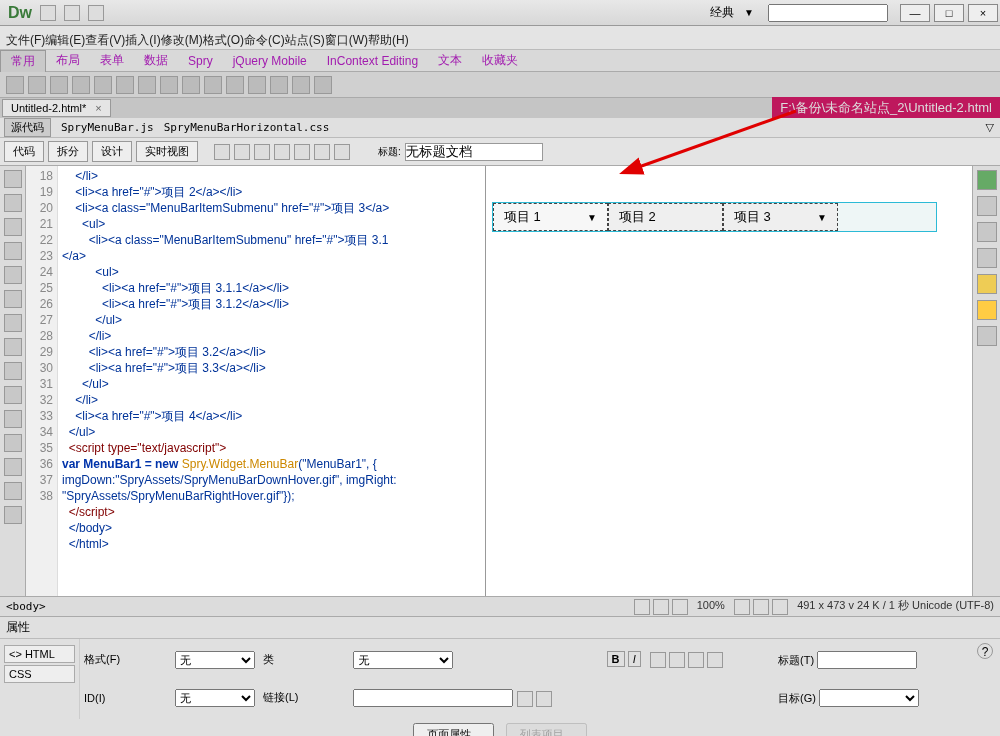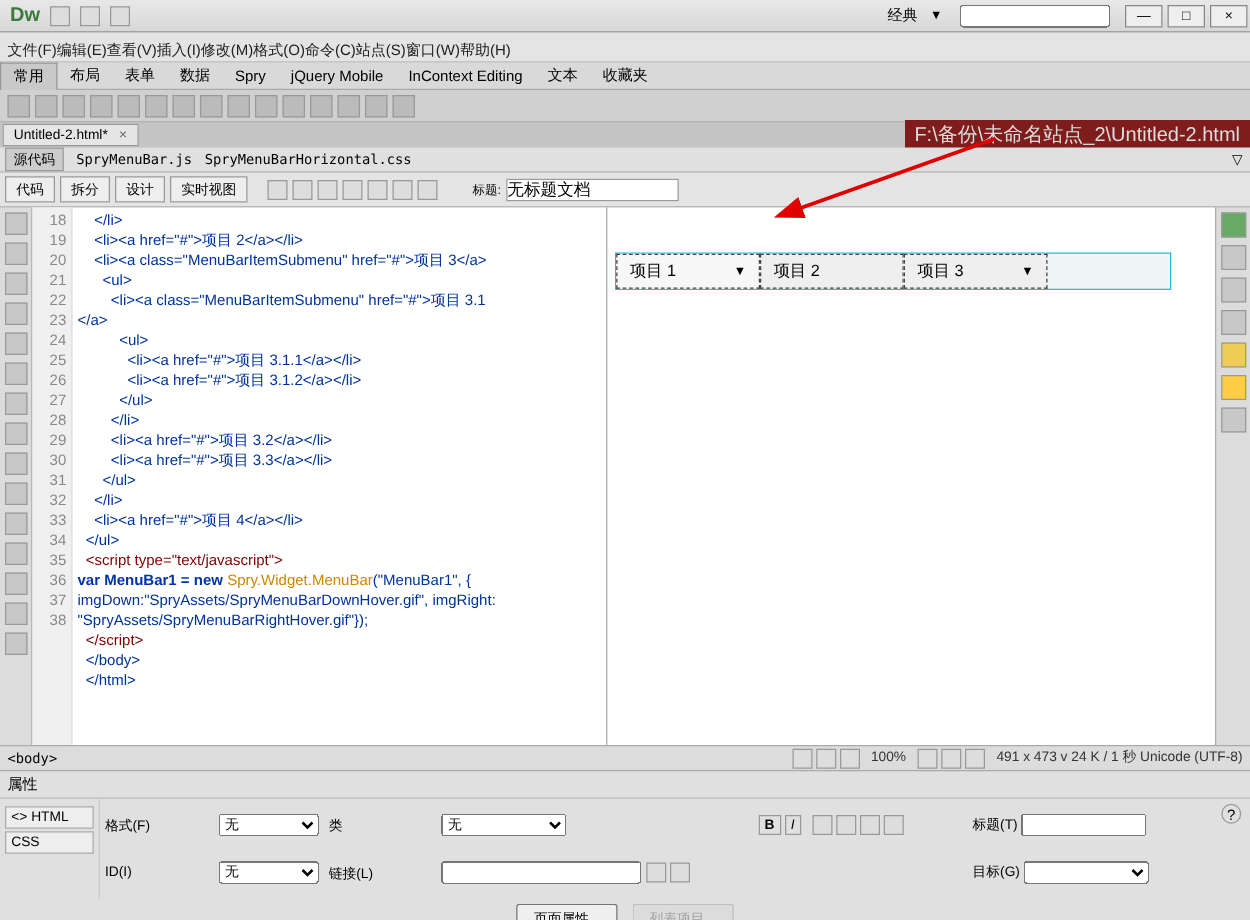--- a/index.html
+++ b/index.html
@@ -5,28 +5,28 @@
 * { box-sizing: border-box; margin: 0; padding: 0; font-family: "Microsoft YaHei", Arial, sans-serif; }
 body { background: #b8b8b8; width: 1000px; height: 736px; overflow: hidden; font-size: 12px; }
 .titlebar { background: linear-gradient(#e8e8e8,#d7d7d7); height: 26px; display: flex; align-items: center; border-bottom: 1px solid #999; }
 .dw-logo { font-weight: bold; color: #3a7a3a; font-size: 16px; padding: 0 8px; }
 .title-btns { margin-left: auto; display: flex; }
 .title-btn { width: 30px; height: 18px; border: 1px solid #888; background: #eee; margin: 0 2px; text-align: center; font-size: 11px; line-height: 16px; }
 .classic-sel { margin-right: 10px; font-size: 12px; }
 .menubar { background: #e4e4e4; height: 24px; display: flex; align-items: flex-end; padding: 0 6px; gap: 0; border-bottom: 1px solid #bbb; }
 .menubar span { font-size: 12px; color: #222; }
 .tabbar { background: #d9d9d9; height: 22px; display: flex; align-items: center; border-bottom: 1px solid #aaa; }
-.tab { padding: 2px 10px; font-size: 12px; color: #000000; }
+.tab { padding: 2px 10px; font-size: 12px; color: #a21caf; }
 .tab.active { background: #c9c9c9; border: 1px solid #999; border-bottom: none; }
 .iconrow { background: #d0d0d0; height: 26px; border-bottom: 1px solid #aaa; display:flex; align-items:center; gap:4px; padding:0 6px;}
 .iconrow .ic { width:18px; height:18px; background:#bbb; border:1px solid #999;}
 .filetab-row { background: #c5c5c5; height: 20px; display: flex; align-items: center; }
 .filetab { background: #e5e5e5; padding: 2px 8px; font-size: 11px; border: 1px solid #999; margin-left: 2px; }
 .filetab .close { margin-left: 6px; color: #666; }
-.path-right { margin-left: auto; font-size: 16px; color: #ddd; background: #7f1d1d; padding: 2px 8px; }
+.path-right { margin-left: auto; font-size: 13px; color: #ddd; background: #be185d; padding: 2px 8px; }
 .source-row { background: #e0e0e0; height: 20px; display: flex; align-items: center; border-bottom: 1px solid #bbb; font-size: 11px; gap: 10px; padding: 0 4px; position:relative;}
 .src-btn { background: #ccc; border: 1px solid #999; padding: 1px 6px; }
 .filter-ic { position:absolute; right:6px; }
 .viewbar { background: #e4e4e4; height: 28px; display: flex; align-items: center; border-bottom: 1px solid #aaa; padding: 0 4px; gap: 4px; }
 .vbtn { background: #eee; border: 1px solid #999; padding: 2px 8px; font-size: 11px; }
 .title-lbl { font-size: 10px; margin-left: 24px; }
 .title-input { height: 18px; width: 138px; border: 1px solid #999; }
 .main-area { display: flex; height: 430px; }
 .left-tools { width: 26px; background: #dcdcdc; border-right: 1px solid #aaa; display: flex; flex-direction: column; gap: 6px; padding: 4px 0; align-items: center; }
 .ltool { width: 18px; height: 18px; background: #c8c8c8; border: 1px solid #999; }

